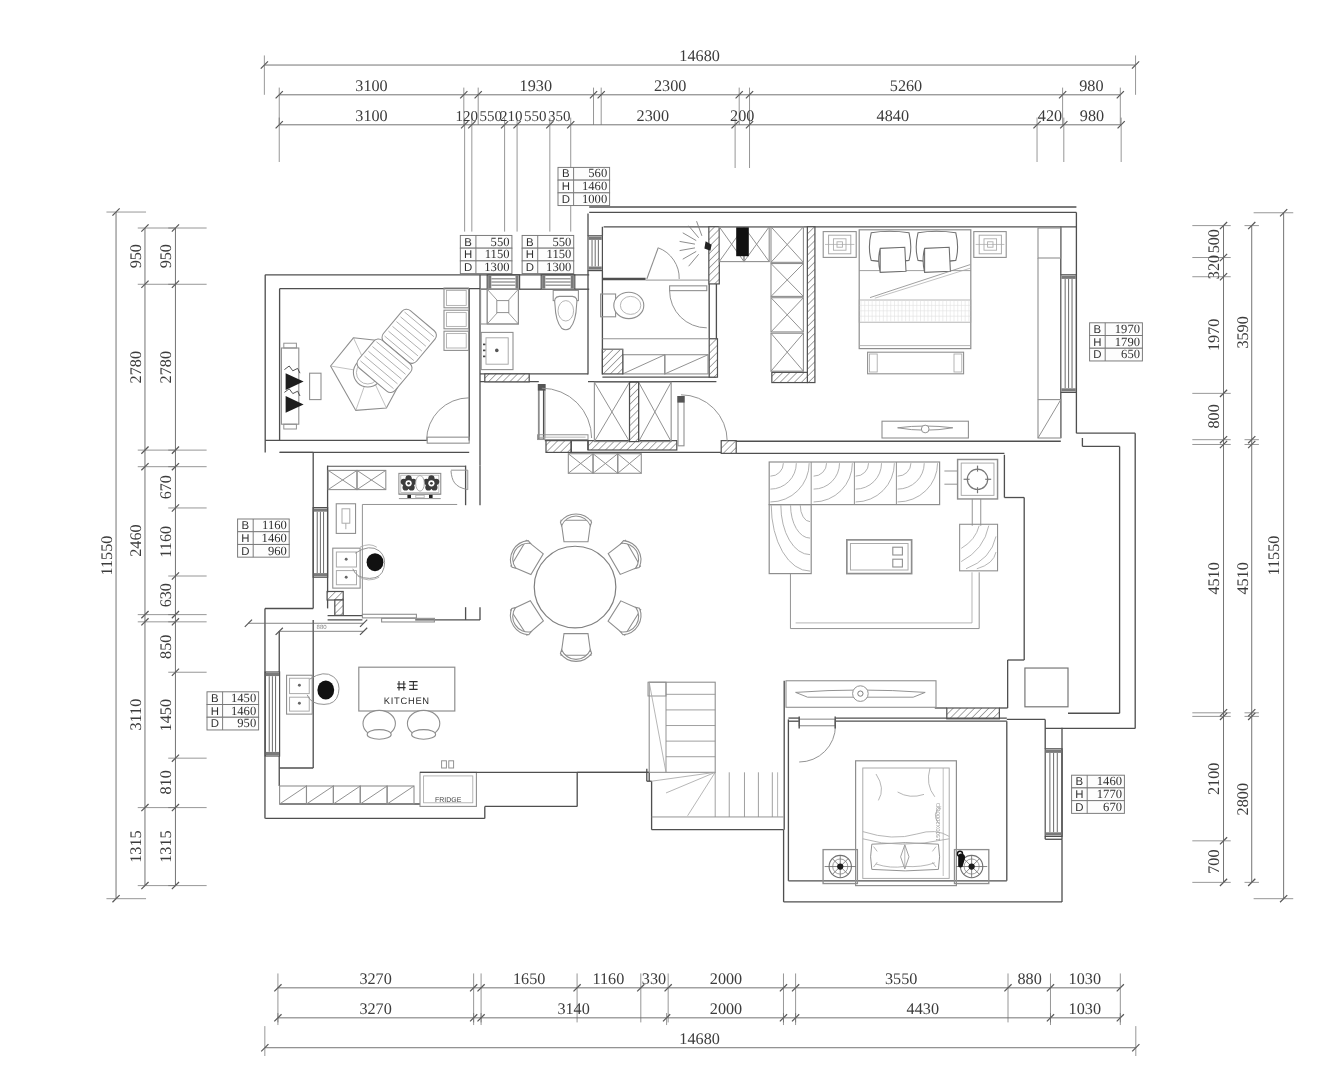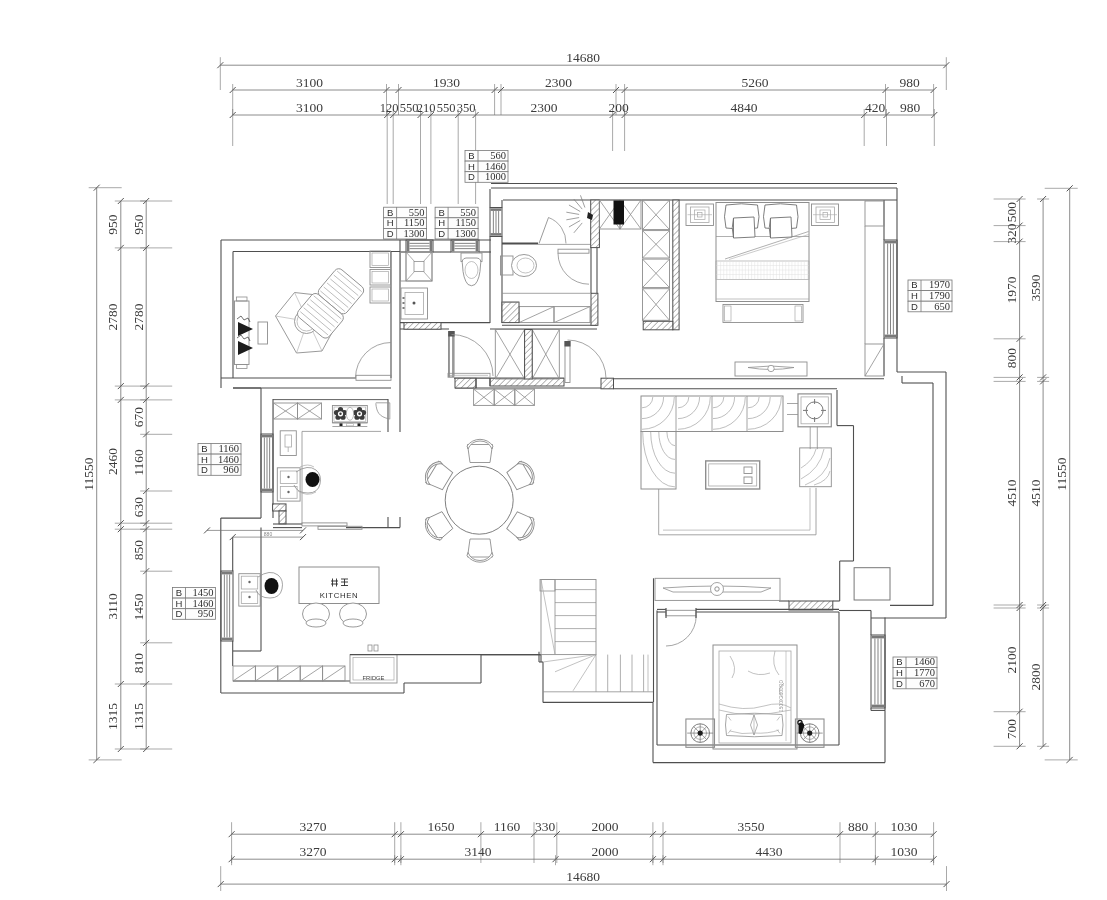--- a/index.html
+++ b/index.html
@@ -1,15 +1,15 @@
 <!DOCTYPE html>
 <html><head><meta charset="utf-8"><title>Floor Plan</title>
 <style>
 html,body{margin:0;padding:0;background:#ffffff;}
-#plan{width:1107px;height:880px;position:relative;margin-top:11px;}
+#plan{width:1107px;height:880px;position:relative;}
 </style></head>
 <body>
 <div id="plan">
 <svg width="1107" height="900" viewBox="0 0 1107 900">
 <defs>
         <pattern id="h45" width="4.2" height="4.2" patternUnits="userSpaceOnUse" patternTransform="rotate(45)">
           <rect width="4.2" height="4.2" fill="white"></rect>
           <line x1="0" y1="0" x2="0" y2="4.2" stroke="#6f6f6f" stroke-width="1"></line>
         </pattern>
       </defs>

